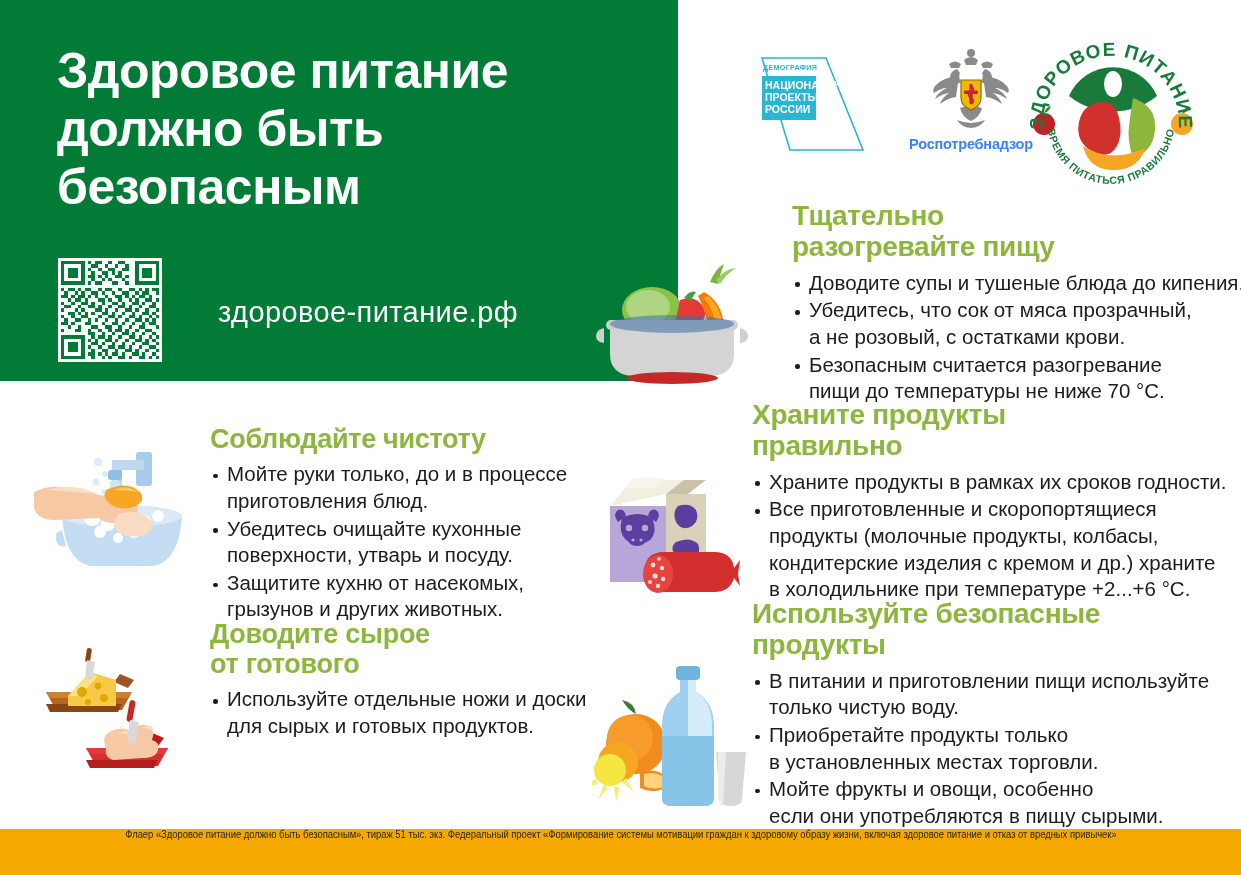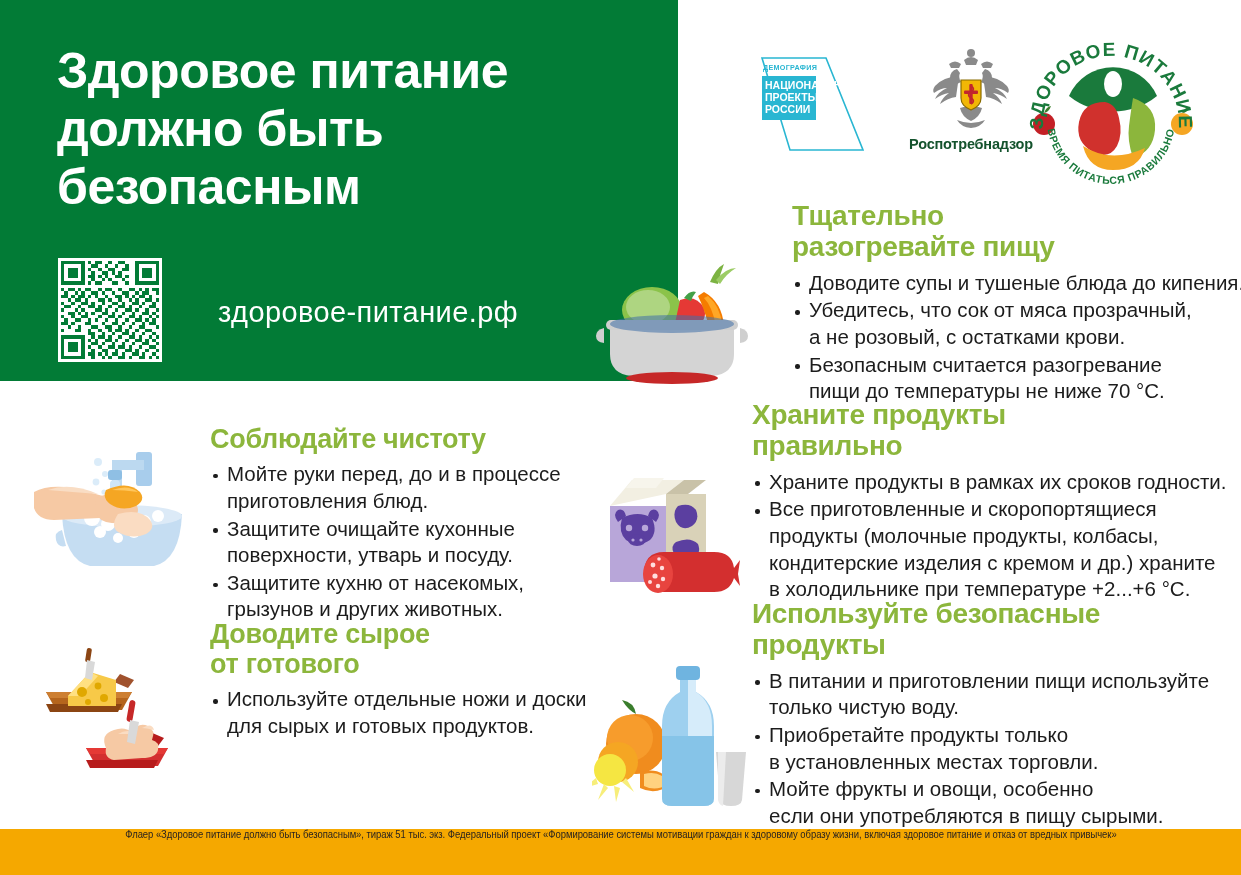--- a/index.html
+++ b/index.html
@@ -61,21 +61,21 @@
 
   .logo-np { position: absolute; left: 0px; top: 26px; width: 105px; height: 100px; }
   .logo-np svg { display: block; }
 
   .logo-rpn { position: absolute; left: 146px; top: 18px; width: 130px; text-align: center; }
   .logo-rpn .eagle { display: block; margin: 0 auto; }
   .logo-rpn .rpn-label {
     margin-top: 2px;
     font-size: 14.5px;
     font-weight: bold;
-    color: #14532d;
+    color: #3b82f6;
     letter-spacing: -0.2px;
   }
 
   .logo-zp { position: absolute; left: 253px; top: 0px; width: 200px; height: 160px; }
   .logo-zp svg { display: block; }
 
   
   .section { position: absolute; }
 
   .sec-head {
@@ -635,25 +635,25 @@
       <path d="M126 86 h8 l-3 54 q-4 -1 -5 -6 Z" fill="#ececec"></path>
     </svg>
   </div>
 
   <div class="section col-left" id="sec-clean">
     <div class="sec-head">
       <span>Соблюдайте чистоту</span>
     </div>
     <ul class="bullets">
       <li>
-        <span>Мойте руки перед, до и в процессе</span>
+        <span>Мойте руки только, до и в процессе</span>
         <span>приготовления блюд.</span>
       </li>
       <li>
-        <span>Защитите очищайте кухонные</span>
+        <span>Убедитесь очищайте кухонные</span>
         <span>поверхности, утварь и посуду.</span>
       </li>
       <li>
         <span>Защитите кухню от насекомых,</span>
         <span>грызунов и других животных.</span>
       </li>
     </ul>
   </div>
 
   <div class="section col-left" id="sec-separate">

